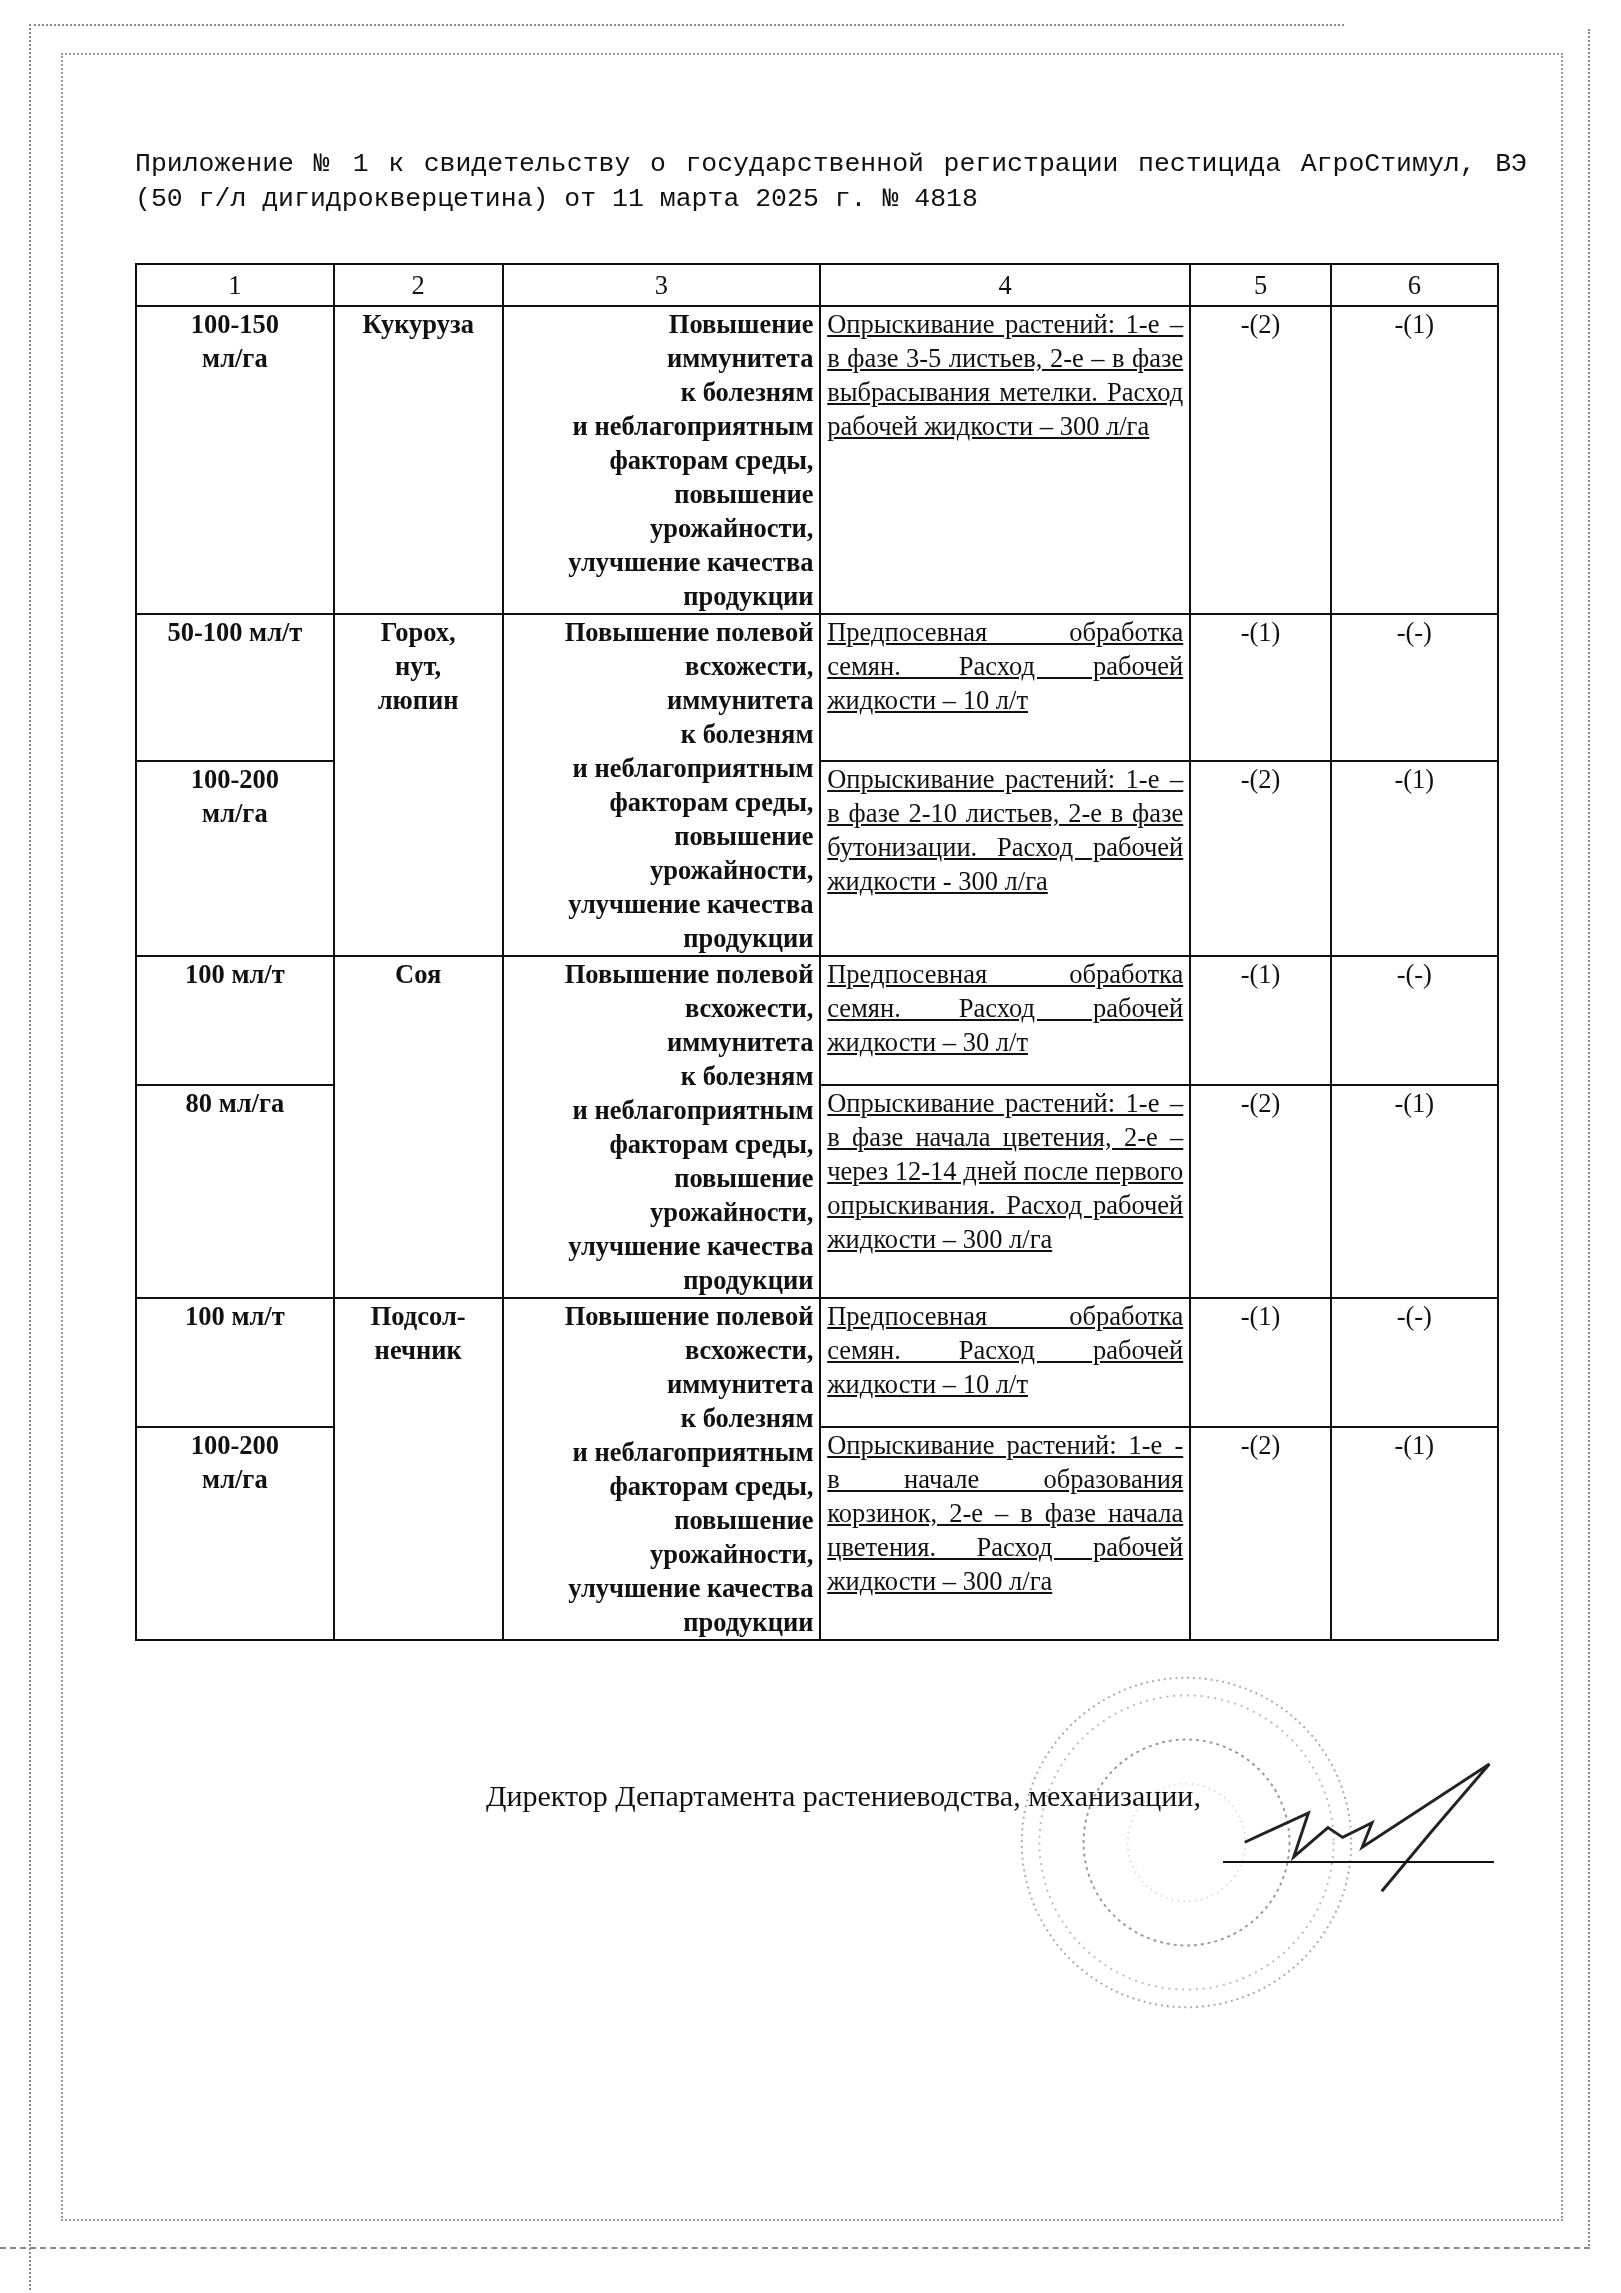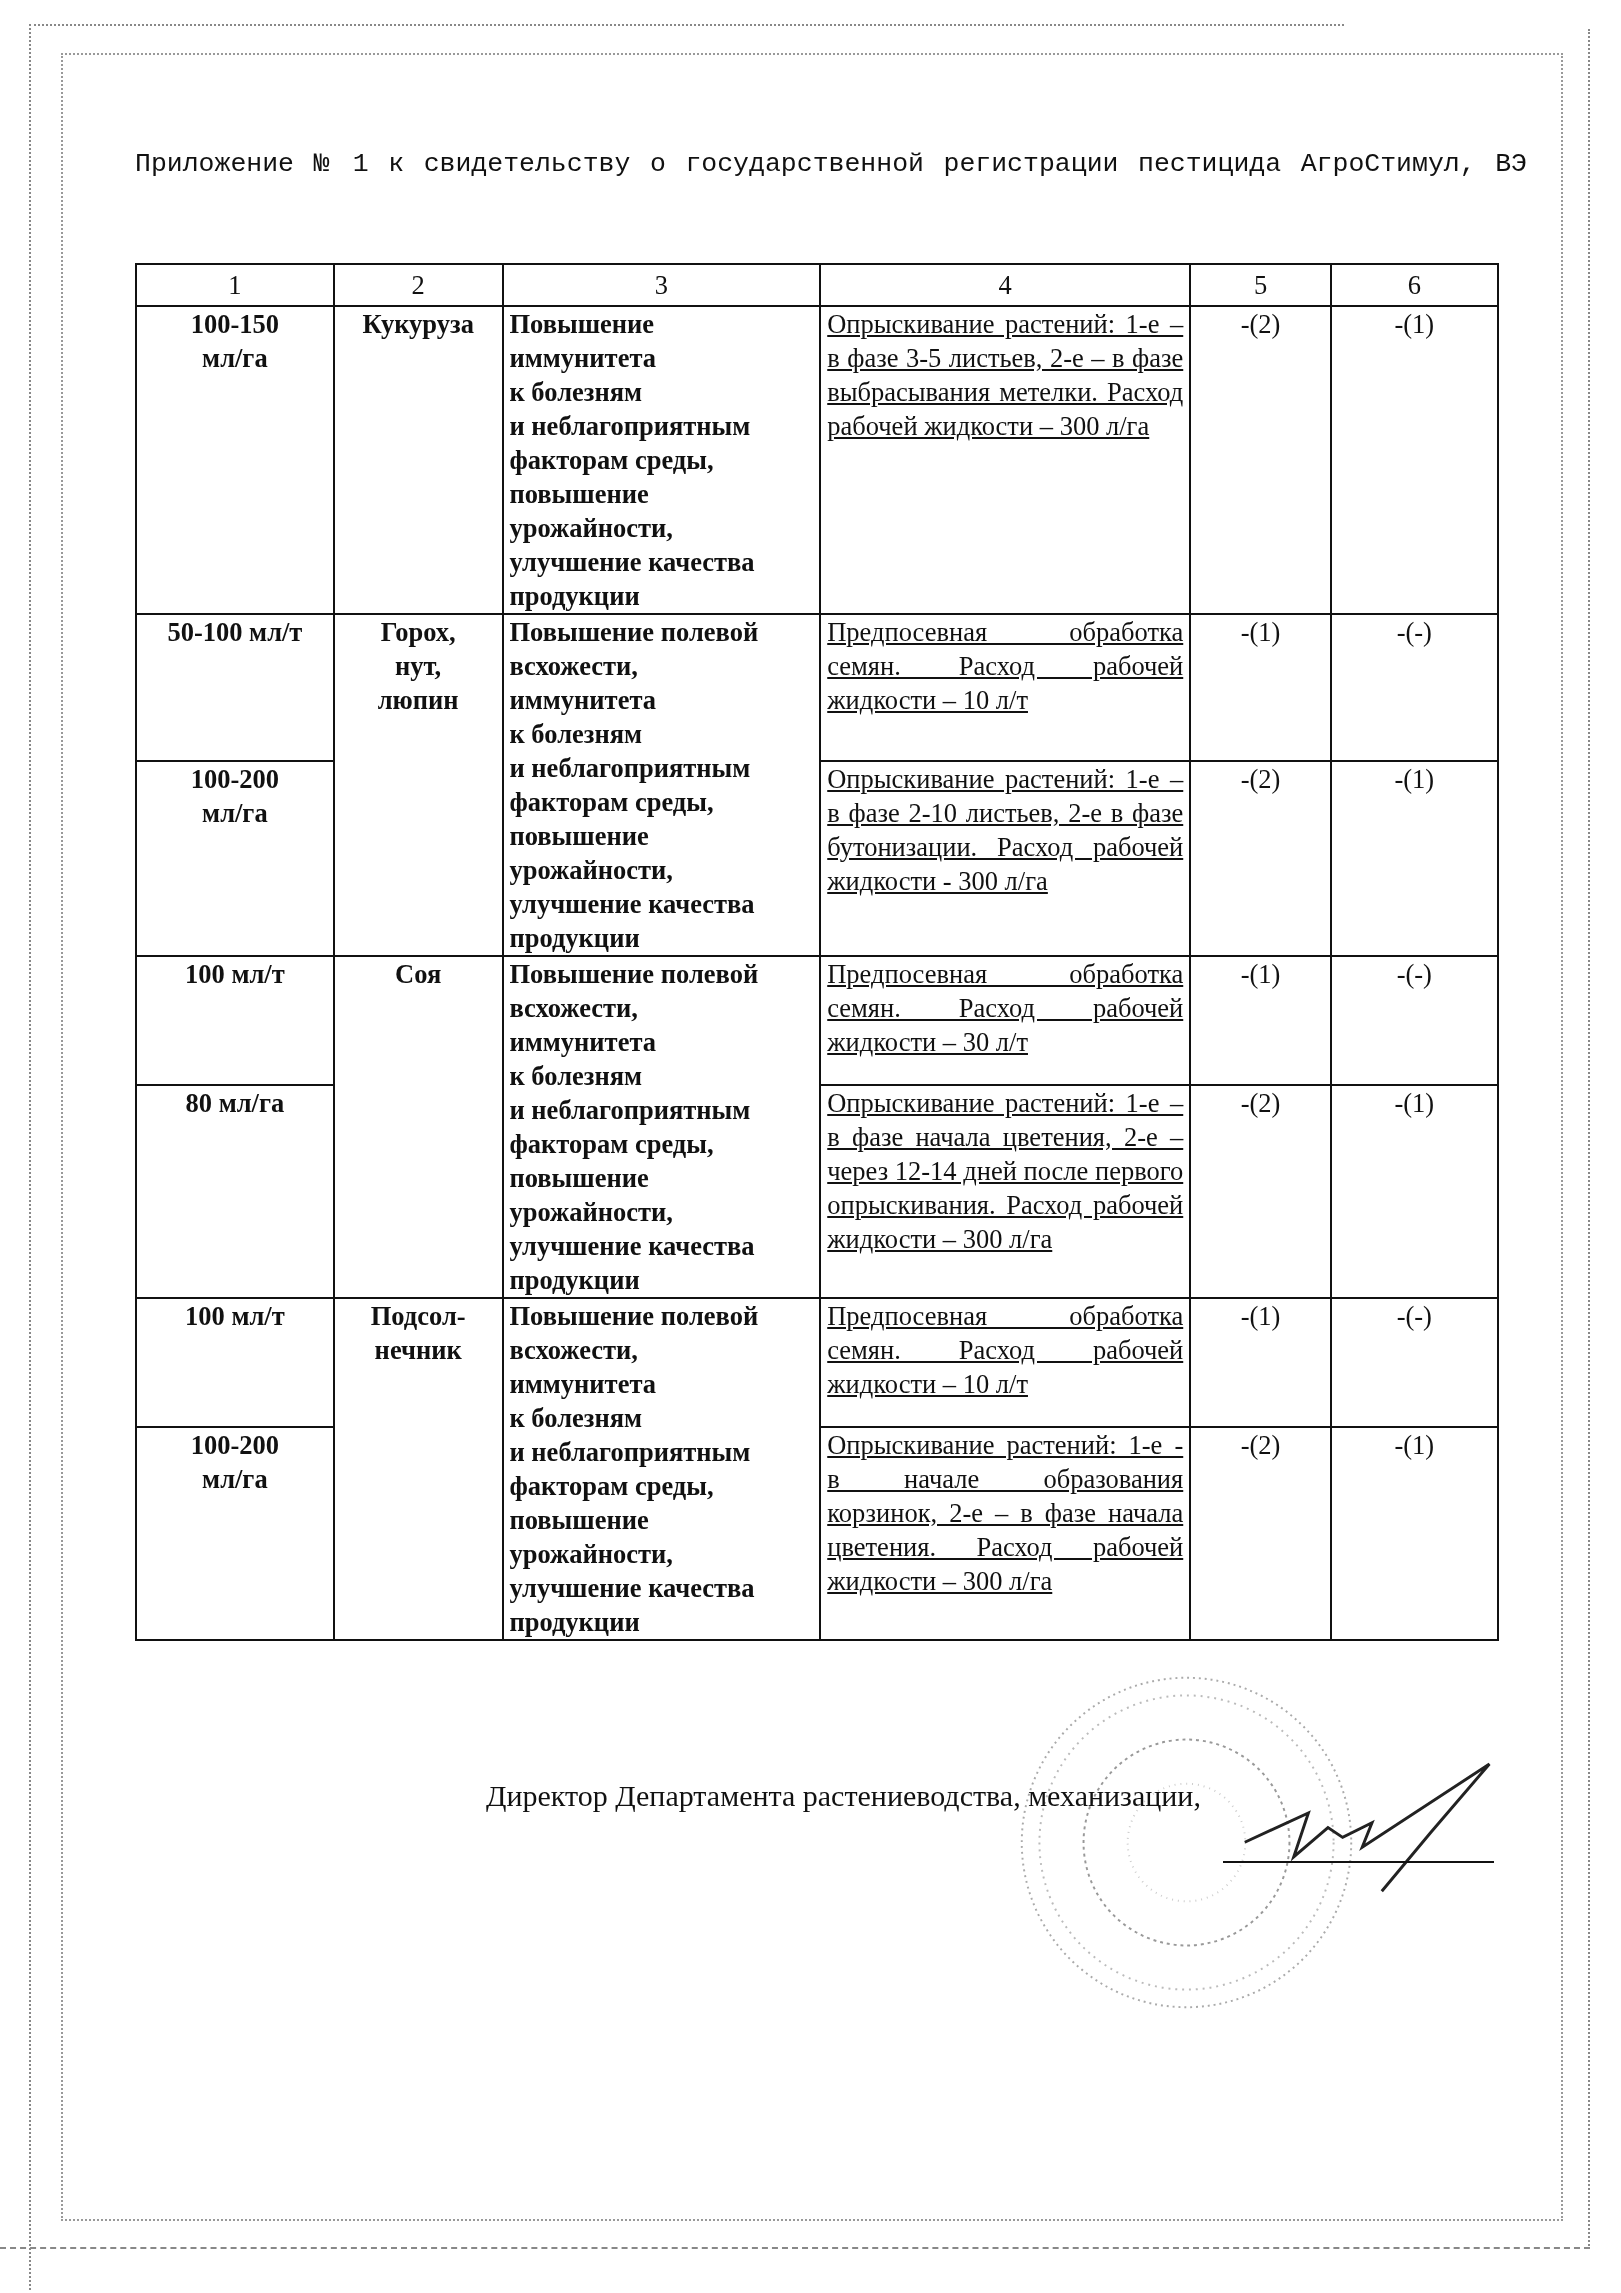--- a/index.html
+++ b/index.html
@@ -10,41 +10,42 @@
     .frame-outer-r { position: absolute; left: 1588px; top: 29px; width: 0; height: 2217px; border-left: 2px dotted #888; }
     .frame-outer-b { position: absolute; left: 0; top: 2247px; width: 1590px; height: 0; border-top: 2px dashed #888; }
     .frame-inner { position: absolute; left: 61px; top: 53px; width: 1498px; height: 2164px;
                    border: 2px dotted #999; }
     .heading { position: absolute; left: 135px; top: 147px; width: 1392px; font-size: 26.5px; line-height: 35px; font-family: Liberation Mono, monospace; }
     table.main { position: absolute; left: 135px; top: 263px; border-collapse: collapse; font-size: 26.5px; line-height: 34px; }
     table.main td { border: 2px solid #111; vertical-align: top; padding: 0 5.9px; }
     table.main td.hdr { text-align: center; height: 40px; vertical-align: middle; padding: 0; }
     .c1 { width: 184px; text-align: center; }
     .c2 { width: 155px; text-align: center; }
-    .c3 { width: 304px; text-align: left; }
+    .c3 { width: 304px; text-align: right; }
     .c4 { width: 356px; text-align: justify; }
     .c5 { width: 127px; text-align: center; }
     .c6 { width: 153px; text-align: center; }
     .ml { white-space: pre-line; font-weight: bold; }
     .just { text-align: justify; text-align-last: left; text-decoration: underline; }
     .signature-block { position: absolute; left: 486px; top: 1776px; font-size: 30px; line-height: 39px; text-align: right; }
     .sig-line { position: absolute; left: 1223px; top: 1861px; width: 271px; border-top: 2px solid #111; }
     .stamp { position: absolute; left: 1010px; top: 1666px; width: 353px; height: 353px; }
     .sig-scribble { position: absolute; left: 1235px; top: 1754px; width: 274px; height: 157px; }
   </style>
 </head>
 <body>
 
 <div class="frame-outer"></div>
 <div class="frame-outer-r"></div>
 <div class="frame-outer-b"></div>
 <div class="frame-inner"></div>
 
 <div class="heading">
   <div style="text-align:justify;text-align-last:justify;">Приложение № 1 к свидетельству о государственной регистрации пестицида АгроСтимул, ВЭ</div>
+  <div>(50 г/л дигидрокверцетина) от 11 марта 2025 г. № 4818</div>
 </div>
 
 <table class="main">
   <tbody id="tbody">
     <tr>
       <td class="hdr c1">1</td>
       <td class="hdr c2">2</td>
       <td class="hdr c3">3</td>
       <td class="hdr c4" style="text-align:center;">4</td>
       <td class="hdr c5">5</td>

